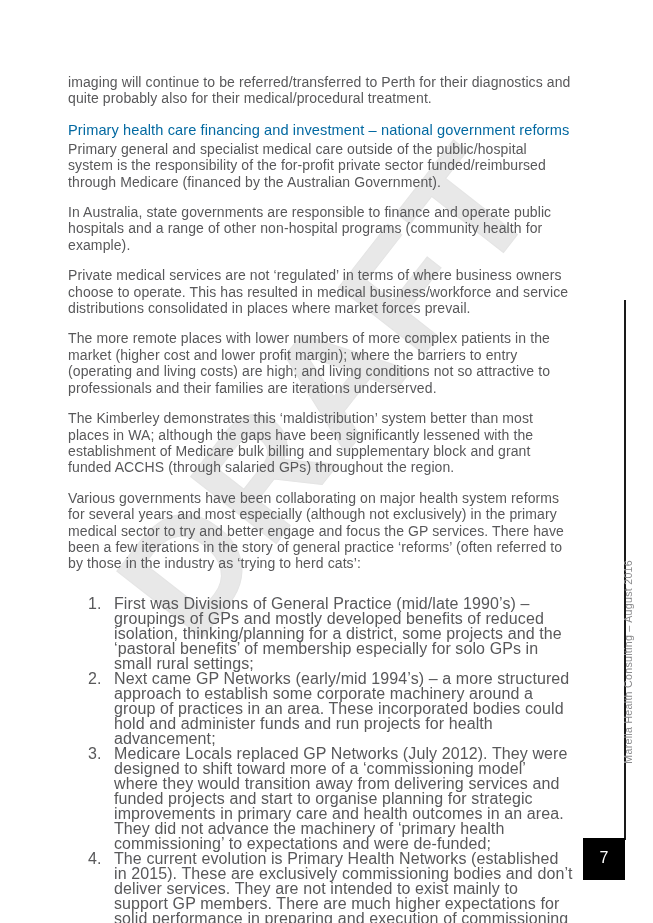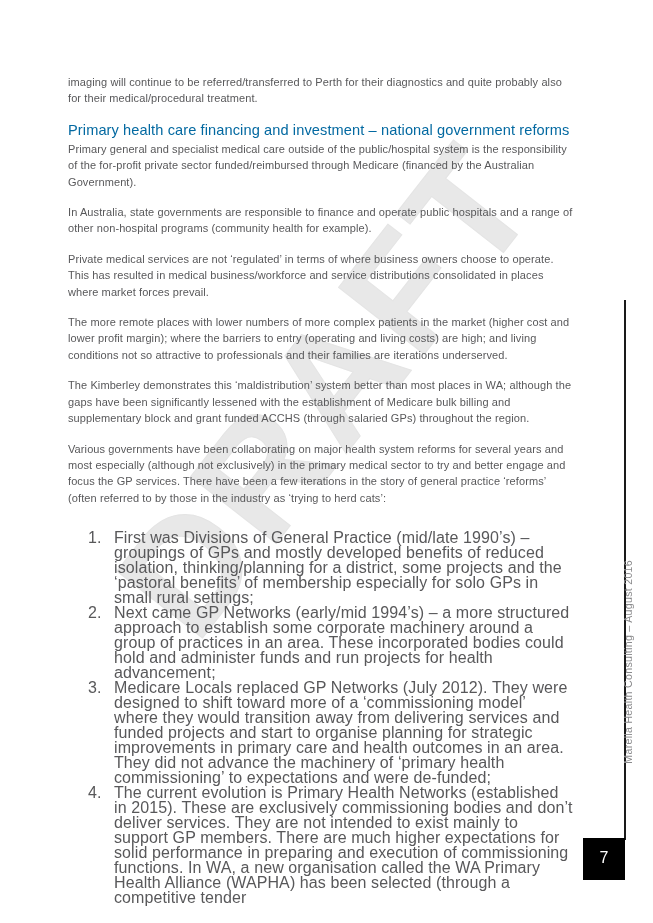--- a/index.html
+++ b/index.html
@@ -48,21 +48,21 @@
   .content {
     position: absolute;
     left: 68px;
     top: 74px;
     width: 505px;
     z-index: 2;
   }
 
   p.body-para {
     margin: 0 0 14px 0;
-    font-size: 11px;
+    font-size: 14px;
     line-height: 16.4px;
     color: #58585a;
     letter-spacing: 0.1px;
   }
   p.body-para.tight {
     margin-bottom: 24px;
   }
 
   h2.section-heading {
     margin: 0 0 1px 0;

